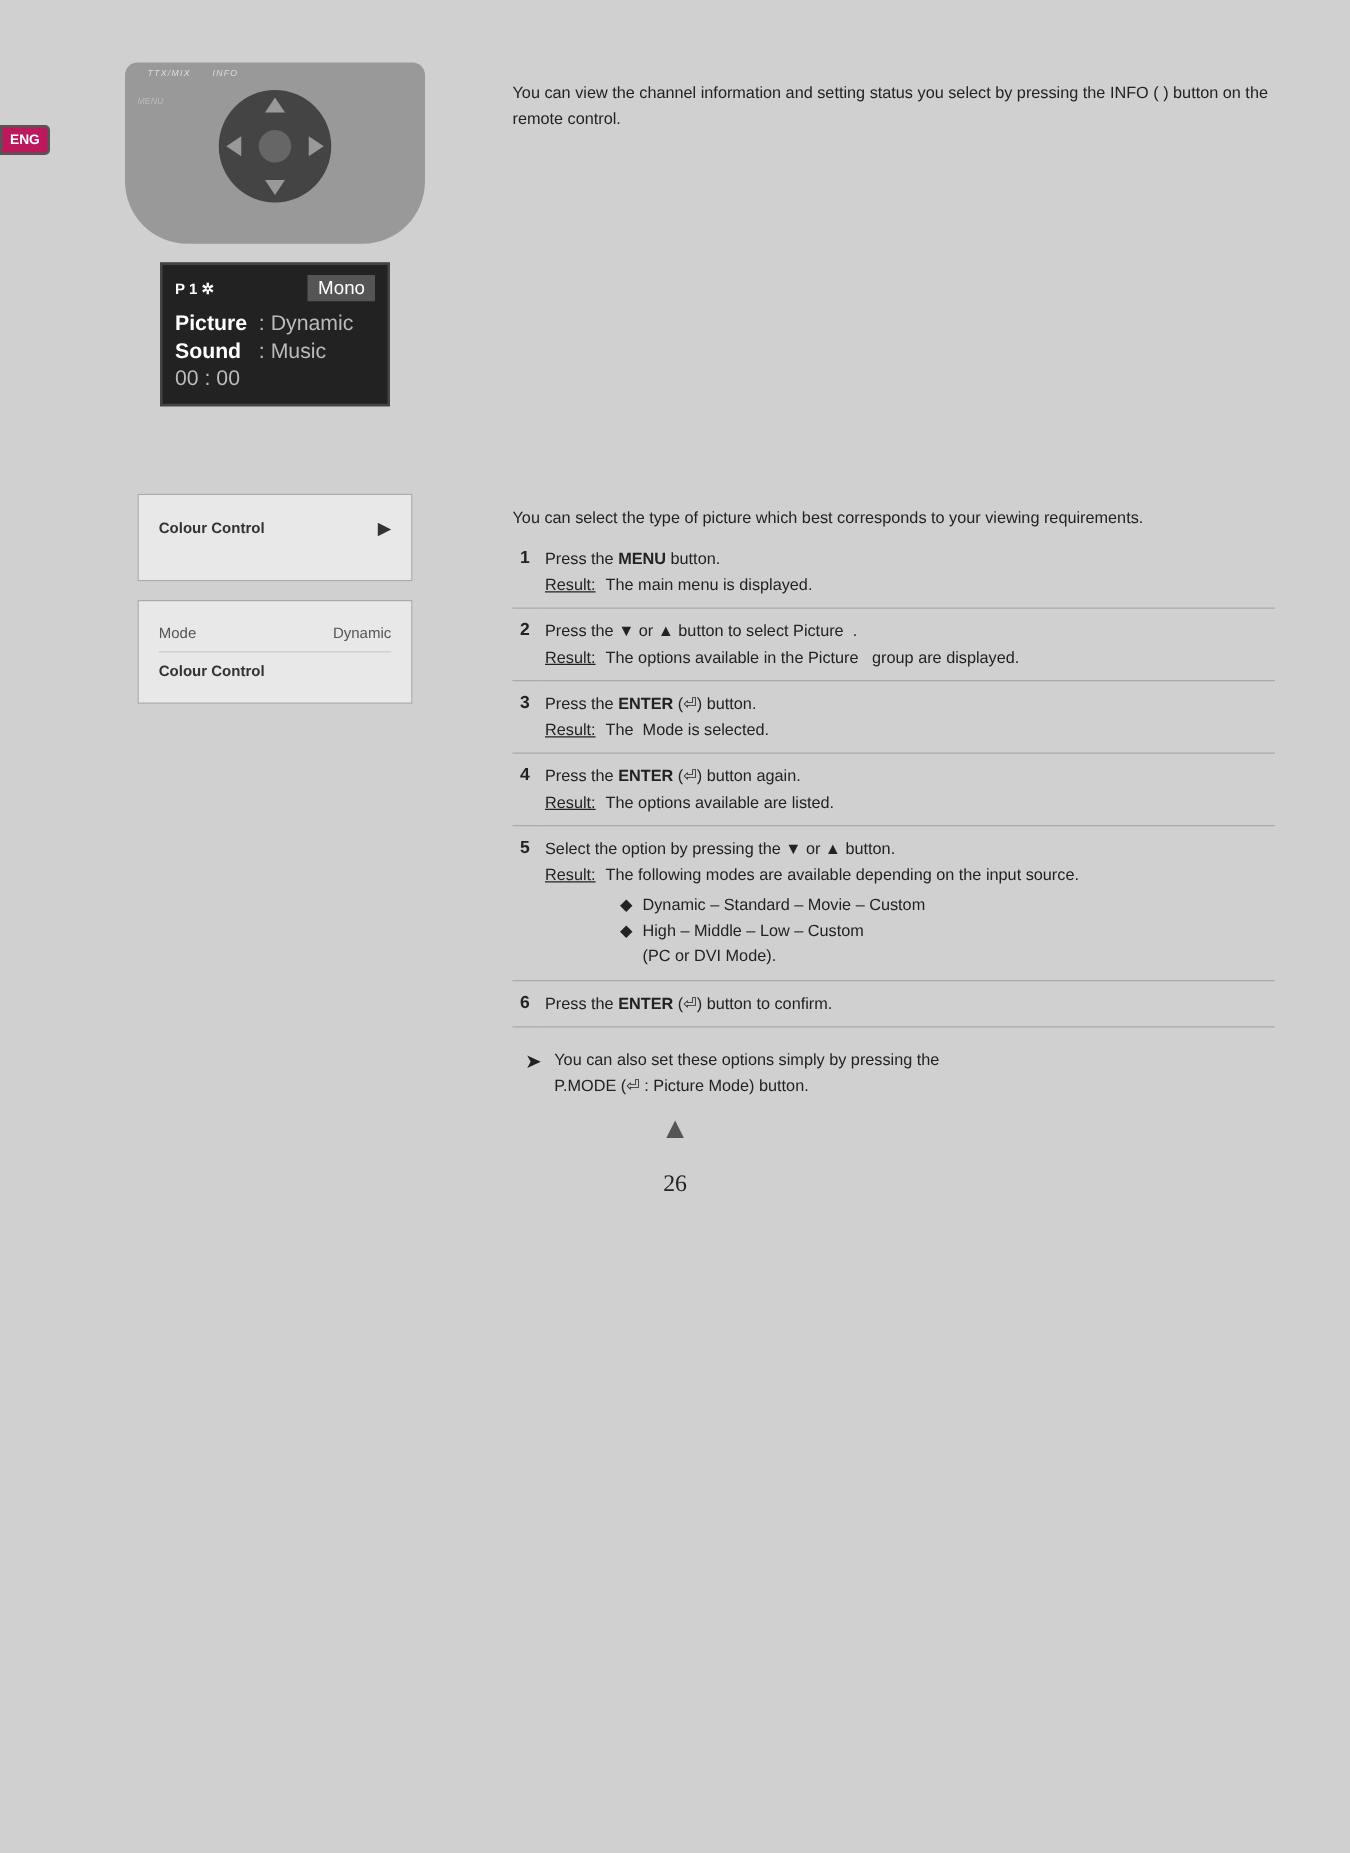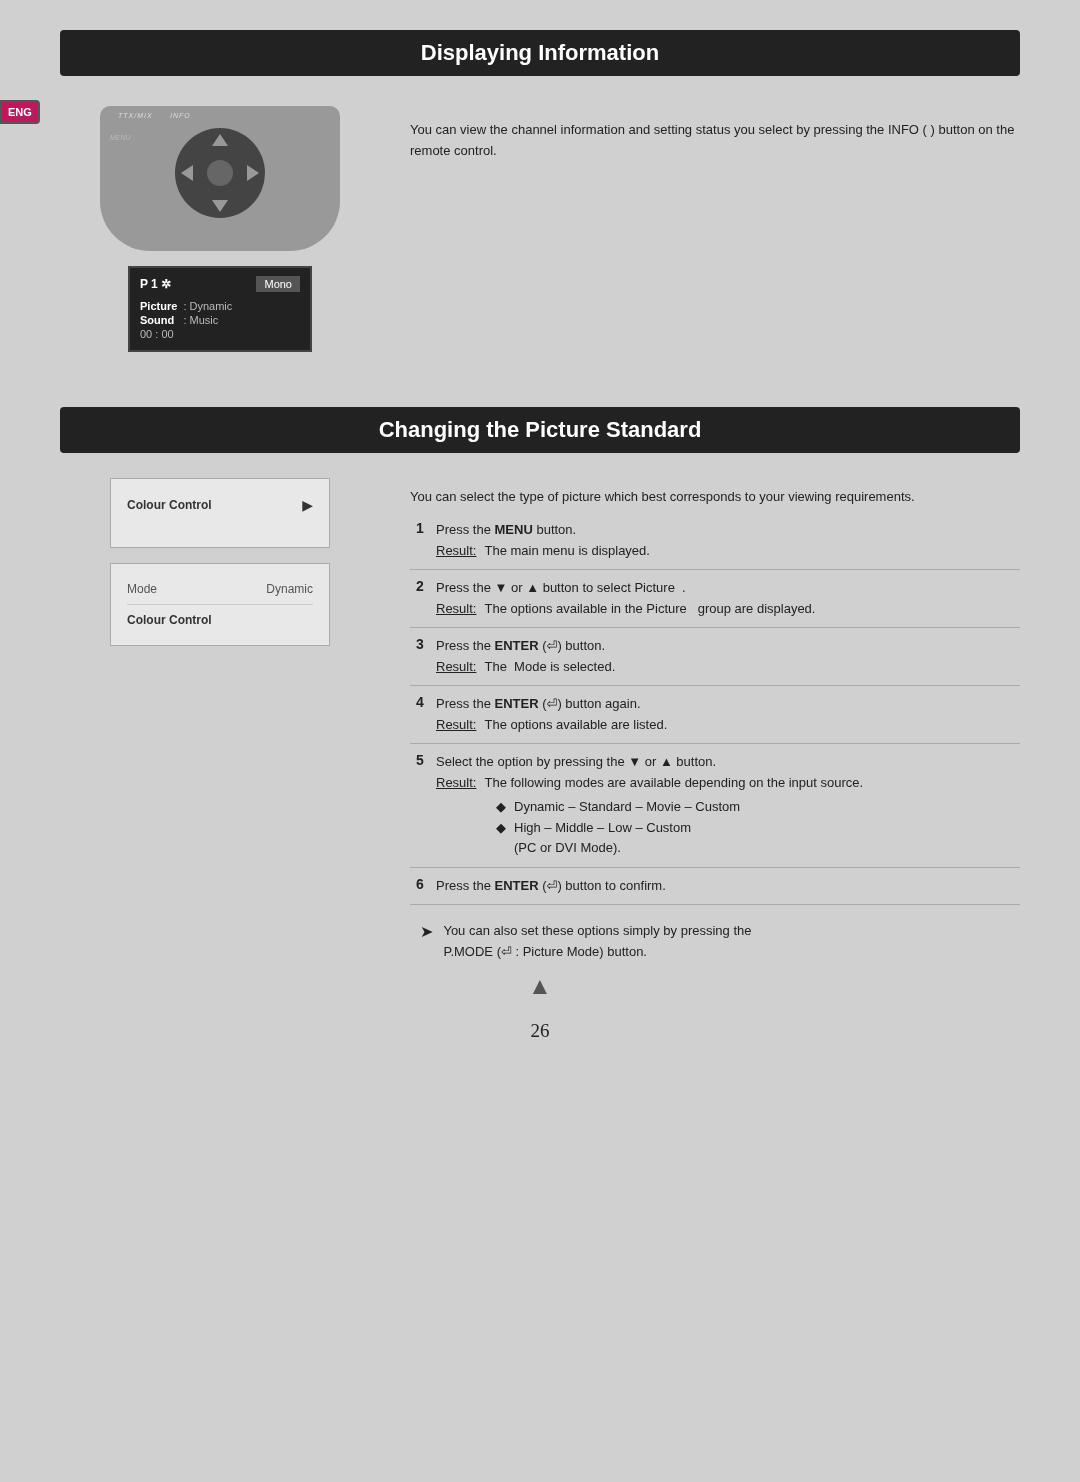--- a/index.html
+++ b/index.html
@@ -97,27 +97,27 @@
 
     .tv-channel {
       color: #fff;
       font-size: 12px;
       font-weight: bold;
     }
 
     .tv-mono {
       background: #555;
       color: #fff;
-      font-size: 11px;
+      font-size: 15px;
       padding: 2px 8px;
     }
 
     .tv-info-row {
       color: #bbb;
-      font-size: 11px;
+      font-size: 17px;
       margin: 2px 0;
     }
 
     .tv-info-row strong {
       color: #fff;
     }
 
     
     .section2 {
       margin-top: 40px;
@@ -265,21 +265,20 @@
     }
   </style>
 </head>
 <body>
 
 <div class="page-container">
 
   <div class="eng-badge">ENG</div>
 
   <div class="section1">
-    <div class="section-header">Displaying Information</div>
 
     <div class="content-area">
 
       <div class="left-column">
 
         <div style="width:240px; height:145px; background:#999; border-radius:10px 10px 50px 50px; margin:10px auto; position:relative; overflow:hidden;">
           <div style="position:absolute; top:6px; left:18px; font-size:7px; color:#ddd; font-style:italic; letter-spacing:1px;">TTX/MIX</div>
           <div style="position:absolute; top:6px; left:70px; font-size:7px; color:#ddd; font-style:italic; letter-spacing:1px;">INFO</div>
 
           <div style="position:absolute; top:22px; left:50%; transform:translateX(-50%); width:90px; height:90px;">
@@ -315,21 +314,20 @@
         </div>
       </div>
 
       <div class="right-column">
         <p class="intro-text">You can view the channel information and setting status you select by pressing the  INFO (    ) button on the remote control.</p>
       </div>
     </div>
   </div>
 
   <div class="section2">
-    <div class="section-header">Changing the Picture Standard</div>
 
     <div class="content-area" style="margin-top:10px; align-items:flex-start;">
 
       <div class="left-column">
 
         <div class="menu-box">
           <div class="menu-row">
             <span class="menu-label-bold">Colour Control</span>
             <span class="menu-arrow">▶</span>
           </div>

